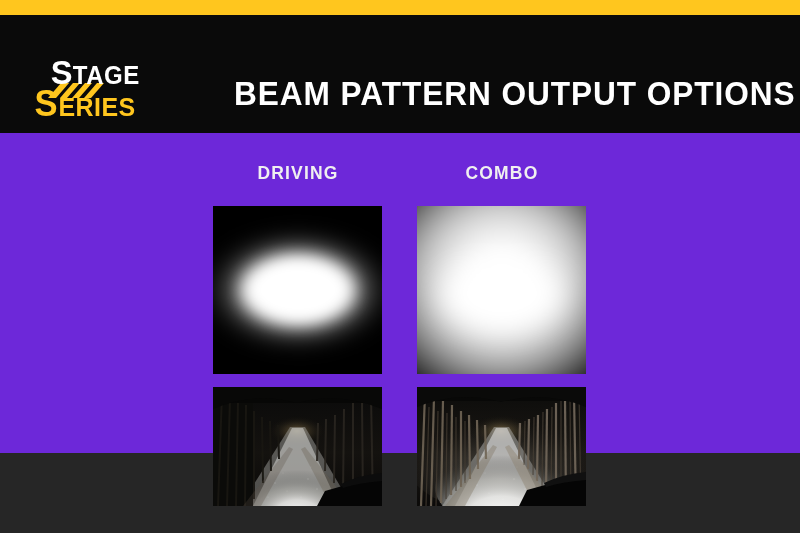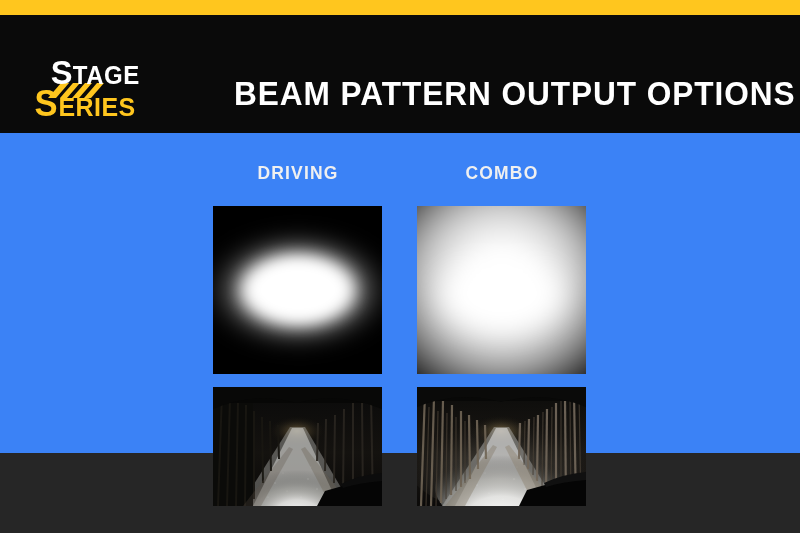--- a/index.html
+++ b/index.html
@@ -60,21 +60,21 @@
     transform-origin: center center;
     white-space: nowrap;
   }
 
   
   #content {
     position: absolute;
     left: 0; top: 133px;
     width: 800px;
     height: 320px;
-    background: #3b82f6;
+    background: #6d28d9;
   }
 
   
   .column {
     position: absolute;
     width: 170px;
   }
   #col-driving { left: 213px; top: 0; }
   #col-combo   { left: 417px; top: 0; }
 

